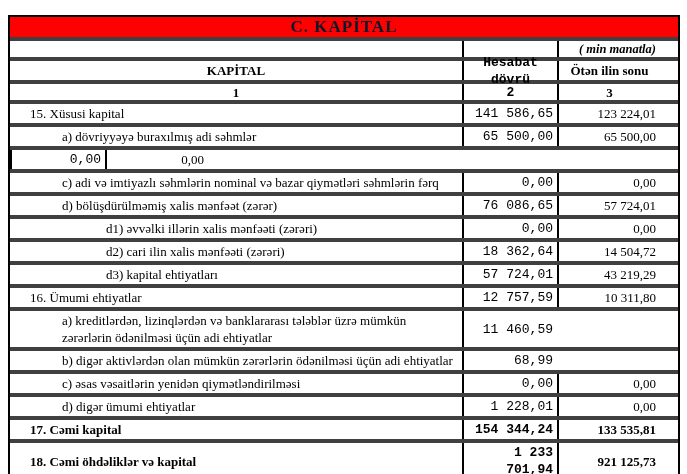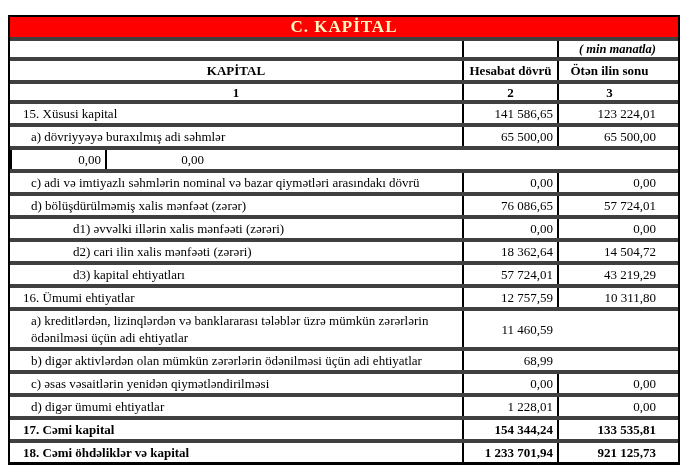--- a/index.html
+++ b/index.html
@@ -43,40 +43,40 @@
   }
   .cell {
     box-sizing: border-box;
     display: flex;
     align-items: center;
     line-height: 17px;
     font-size: 13px;
     padding: 1px 4px;
   }
   .c1 { width: 452px; }
-  .c2 { width: 95px; border-left: 2px solid #000; justify-content: flex-end; text-align: right; }
+  .c2 { width: 95px; border-left: 2px solid #000; justify-content: flex-end; text-align: right; font-family: Liberation Mono, monospace; }
   .c3 { width: 103px; border-left: 2px solid #000; justify-content: flex-end; text-align: right; }
   .center { justify-content: center; text-align: center; }
   .units-row .cell { font-size: 12.5px; padding-top: 0; padding-bottom: 0; height: 16px; }
   .units-note { font-style: italic; font-weight: bold; }
   .header-row .cell { height: 19px; font-weight: bold; padding-top: 0; padding-bottom: 0; }
   .colnum-row .cell { height: 16px; font-weight: bold; font-size: 13px; padding-top: 0; padding-bottom: 0; }
-  .data-row .c1 { padding-left: 13px; padding-right: 8px; }
-  .data-row.lvl1 .c1 { padding-left: 21px; }
-  .data-row.lvl2 .c1 { padding-left: 63px; }
+  .data-row .c1 { padding-left: 20px; padding-right: 8px; }
+  .data-row.lvl1 .c1 { padding-left: 52px; }
+  .data-row.lvl2 .c1 { padding-left: 96px; }
   .data-row .cell { min-height: 18px; }
   .data-row.total { font-weight: bold; }
 </style>
 </head>
 <body>
 
 <div class="page">
   <div class="fin-table">
 
-    <div class="title-bar" style="background-color: rgb(255, 0, 0); color: #fef9c3;">
+    <div class="title-bar" style="background-color: rgb(255, 0, 0); color: #0f172a;">
       <span>C. KAPİTAL</span>
     </div>
 
     <div class="row units-row">
       <div class="cell c1"></div>
       <div class="cell c2"></div>
       <div class="cell c3 units-note">( min manatla)</div>
     </div>
 
     <div class="row header-row">
@@ -102,21 +102,21 @@
       <div class="cell c2">65 500,00</div>
       <div class="cell c3">65 500,00</div>
     </div>
 
     <div class="row data-row lvl1">
       <div class="cell c2">0,00</div>
       <div class="cell c3">0,00</div>
     </div>
 
     <div class="row data-row lvl1">
-      <div class="cell c1">c) adi və imtiyazlı səhmlərin nominal və bazar qiymətləri arasındakı dövrü</div>
+      <div class="cell c1">c) adi və imtiyazlı səhmlərin nominal və bazar qiymətləri səhmlərin fərq</div>
       <div class="cell c2">0,00</div>
       <div class="cell c3">0,00</div>
     </div>
 
     <div class="row data-row lvl1">
       <div class="cell c1">d) bölüşdürülməmiş xalis mənfəət (zərər)</div>
       <div class="cell c2">76 086,65</div>
       <div class="cell c3">57 724,01</div>
     </div>
 

